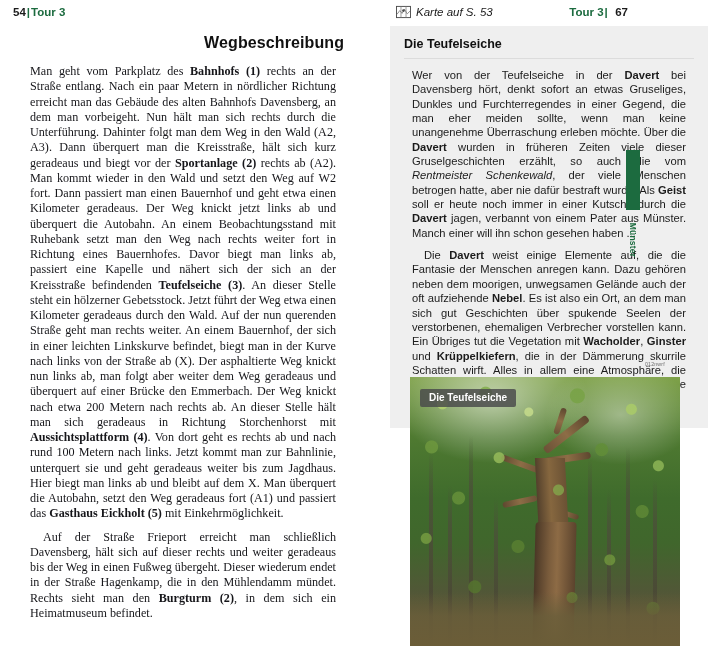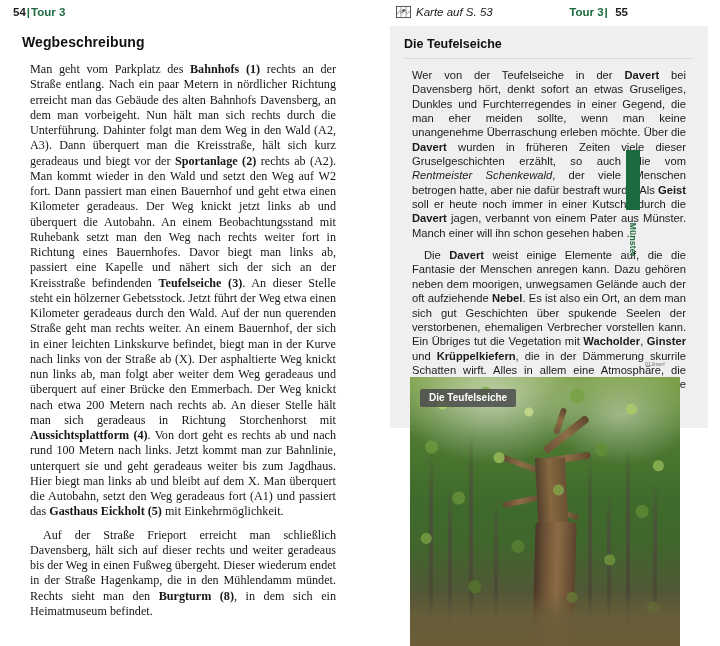--- a/index.html
+++ b/index.html
@@ -58,25 +58,26 @@
 
   
   .col-left {
     position: absolute;
     left: 22px;
     top: 34px;
     width: 322px;
   }
   .sec-title {
     font-family: "Liberation Sans", sans-serif;
-    font-size: 14px;
+    font-size: 16px;
     font-weight: bold;
     color: #111111;
     margin: 0 0 12px 0;
     letter-spacing: 0.1px;
+    text-align: right;
   }
   .body-text {
     font-family: "Liberation Serif", serif;
     font-size: 12.15px;
     line-height: 15.25px;
     color: #16161a;
     text-align: justify;
     margin: 8px;
     -webkit-hyphens: none;
     hyphens: none;
@@ -270,27 +271,27 @@
         <rect x="0.5" y="1.5" width="15" height="12" fill="#ffffff" stroke="#4a4a4a" stroke-width="1"></rect>
         <path d="M5.3 1.8 L5.3 13.2 M10.7 1.8 L10.7 13.2" stroke="#8a8a8a" stroke-width="0.9" fill="none"></path>
         <path d="M1 10 L4 6 L6.5 9 L9 4.5 L12 9.5 L15 6.5" stroke="#7b7b7b" stroke-width="0.9" fill="none"></path>
         <circle cx="8" cy="6" r="1.4" fill="#4a4a4a"></circle>
       </svg>
     </span>
     <span>Karte auf S. 53</span>
   </div>
 
   <div class="running-head rh-right">
-    <span class="rh-green">Tour 3</span><span class="rh-sep">|</span>&nbsp;&nbsp;<span class="rh-folio">55</span>
+    <span class="rh-green">Tour 3</span><span class="rh-sep">|</span>&nbsp;&nbsp;<span class="rh-folio">67</span>
   </div>
 
   <div class="col-left">
     <h2 class="sec-title">Wegbeschreibung</h2>
     <p class="body-text">Man geht vom Parkplatz des <b>Bahnhofs (1)</b> rechts an der Straße entlang. Nach ein paar Metern in nördlicher Richtung erreicht man das Gebäude des alten Bahnhofs Davensberg, an dem man vorbeigeht. Nun hält man sich rechts durch die Unterführung. Dahinter folgt man dem Weg in den Wald (A2, A3). Dann überquert man die Kreisstraße, hält sich kurz geradeaus und biegt vor der <b>Sportanlage (2)</b> rechts ab (A2). Man kommt wieder in den Wald und setzt den Weg auf W2 fort. Dann passiert man einen Bauernhof und geht etwa einen Kilometer geradeaus. Der Weg knickt jetzt links ab und überquert die Autobahn. An einem Beobachtungsstand mit Ruhebank setzt man den Weg nach rechts weiter fort in Richtung eines Bauernhofes. Davor biegt man links ab, passiert eine Kapelle und nähert sich der sich an der Kreisstraße befindenden <b>Teufelseiche (3)</b>. An dieser Stelle steht ein hölzerner Gebetsstock. Jetzt führt der Weg etwa einen Kilometer geradeaus durch den Wald. Auf der nun querenden Straße geht man rechts weiter. An einem Bauernhof, der sich in einer leichten Linkskurve befindet, biegt man in der Kurve nach links von der Straße ab (X). Der asphaltierte Weg knickt nun links ab, man folgt aber weiter dem Weg geradeaus und überquert auf einer Brücke den Emmerbach. Der Weg knickt nach etwa 200 Metern nach rechts ab. An dieser Stelle hält man sich geradeaus in Richtung Storchenhorst mit <b>Aussichtsplattform (4)</b>. Von dort geht es rechts ab und nach rund 100 Metern nach links. Jetzt kommt man zur Bahnlinie, unterquert sie und geht geradeaus weiter bis zum Jagdhaus. Hier biegt man links ab und bleibt auf dem X. Man überquert die Autobahn, setzt den Weg geradeaus fort (A1) und passiert das <b>Gasthaus Eickholt (5)</b> mit Einkehrmöglichkeit.</p>
-    <p class="body-text">Auf der Straße Frieport erreicht man schließlich Davensberg, hält sich auf dieser rechts und weiter geradeaus bis der Weg in einen Fußweg übergeht. Dieser wiederum endet in der Straße Hagenkamp, die in den Mühlendamm mündet. Rechts sieht man den <b>Burgturm (8)</b>, in dem sich ein Heimatmuseum befindet.</p>
+    <p class="body-text">Auf der Straße Frieport erreicht man schließlich Davensberg, hält sich auf dieser rechts und weiter geradeaus bis der Weg in einen Fußweg übergeht. Dieser wiederum endet in der Straße Hagenkamp, die in den Mühlendamm mündet. Rechts sieht man den <b>Burgturm (2)</b>, in dem sich ein Heimatmuseum befindet.</p>
   </div>
 
   <div class="infobox">
     <h3 class="infobox-title">Die Teufelseiche</h3>
     <p class="infobox-text">Wer von der Teufelseiche in der <b>Davert</b> bei Davensberg hört, denkt sofort an etwas Gruseliges, Dunkles und Furchterregendes in einer Gegend, die man eher meiden sollte, wenn man keine unangenehme Überraschung erleben möchte. Über die <b>Davert</b> wurden in früheren Zeiten viele dieser Gruselgeschichten erzählt, so auch die vom <i>Rentmeister Schenkewald</i>, der viele Menschen betrogen hatte, aber nie dafür bestraft wurde. Als <b>Geist</b> soll er heute noch immer in einer Kutsche durch die <b>Davert</b> jagen, verbannt von einem Pater aus Münster. Manch einer will ihn schon gesehen haben ...</p>
     <p class="infobox-text">Die <b>Davert</b> weist einige Elemente auf, die die Fantasie der Menschen anregen kann. Dazu gehören neben dem moorigen, unwegsamen Gelände auch der oft aufziehende <b>Nebel</b>. Es ist also ein Ort, an dem man sich gut Geschichten über spukende Seelen der verstorbenen, ehemaligen Verbrecher vorstellen kann. Ein Übriges tut die Vegetation mit <b>Wacholder</b>, <b>Ginster</b> und <b>Krüppelkiefern</b>, die in der Dämmerung skurrile Schatten wirft. Alles in allem eine Atmosphäre, die Abergläubige durchaus dazu veranlassen könnte, die <b>Davert</b> zu meiden.</p>
   </div>
 
   <div class="photo-credit">012nwrf</div>
 

